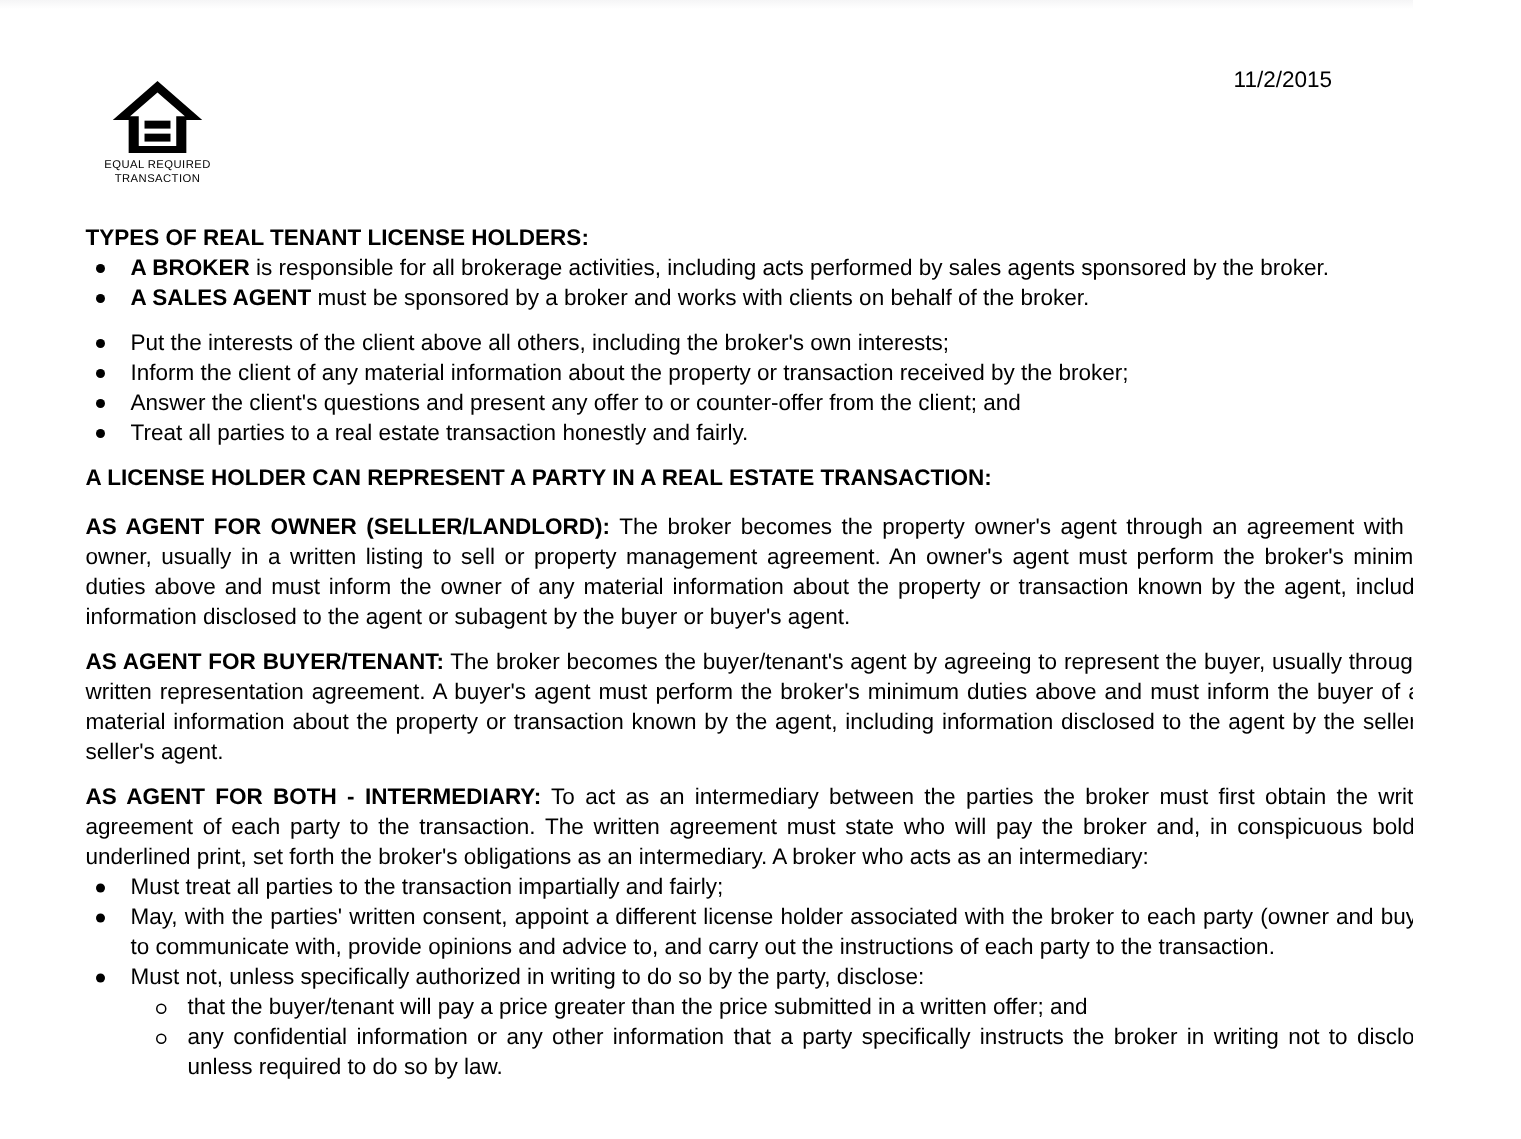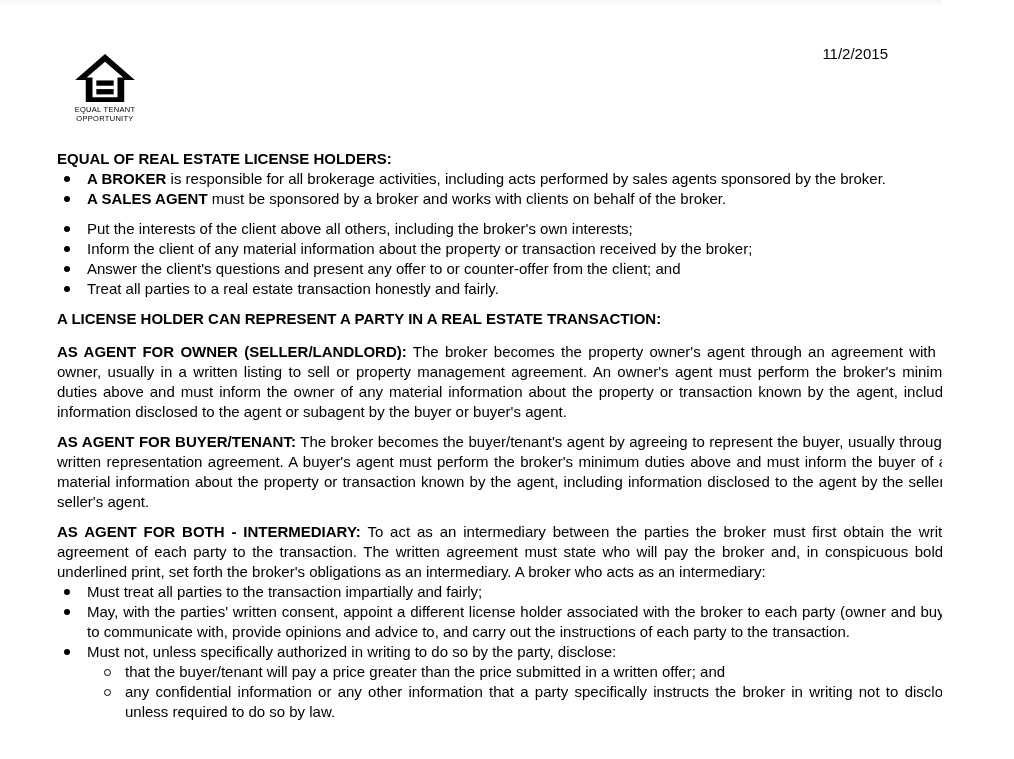--- a/index.html
+++ b/index.html
@@ -117,30 +117,30 @@
   <div class="date">11/2/2015</div>
 
   <div class="logo">
     <svg viewBox="0 0 64 52" aria-hidden="true">
       <polygon points="32,0 63,27 52,27 52,50 12,50 12,27 1,27" fill="#000000"></polygon>
       <polygon points="32,8 51,24.5 45,24.5 45,45 19,45 19,24.5 13,24.5" fill="#ffffff"></polygon>
       <rect x="23" y="27.5" width="18" height="5.5" fill="#000000"></rect>
       <rect x="23" y="36.5" width="18" height="5.5" fill="#000000"></rect>
     </svg>
     <div class="logo-caption">
-      <div>EQUAL TENANT</div>
-      <div>OPPORTUNITY</div>
+      <div>EQUAL REQUIRED</div>
+      <div>TRANSACTION</div>
     </div>
   </div>
 
 
   <div class="content">
 
     <div class="section">
-      <h2 class="sec-heading">EQUAL OF REAL ESTATE LICENSE HOLDERS:</h2>
+      <h2 class="sec-heading">TYPES OF REAL TENANT LICENSE HOLDERS:</h2>
       <div class="bullet-row">
         <span class="bm">
             <i></i>
           </span>
         <div class="bt"><b>A BROKER</b><span> is responsible for all brokerage activities, including acts performed by sales agents sponsored by the broker.</span></div>
       </div>
       <div class="bullet-row">
         <span class="bm">
             <i></i>
           </span>

